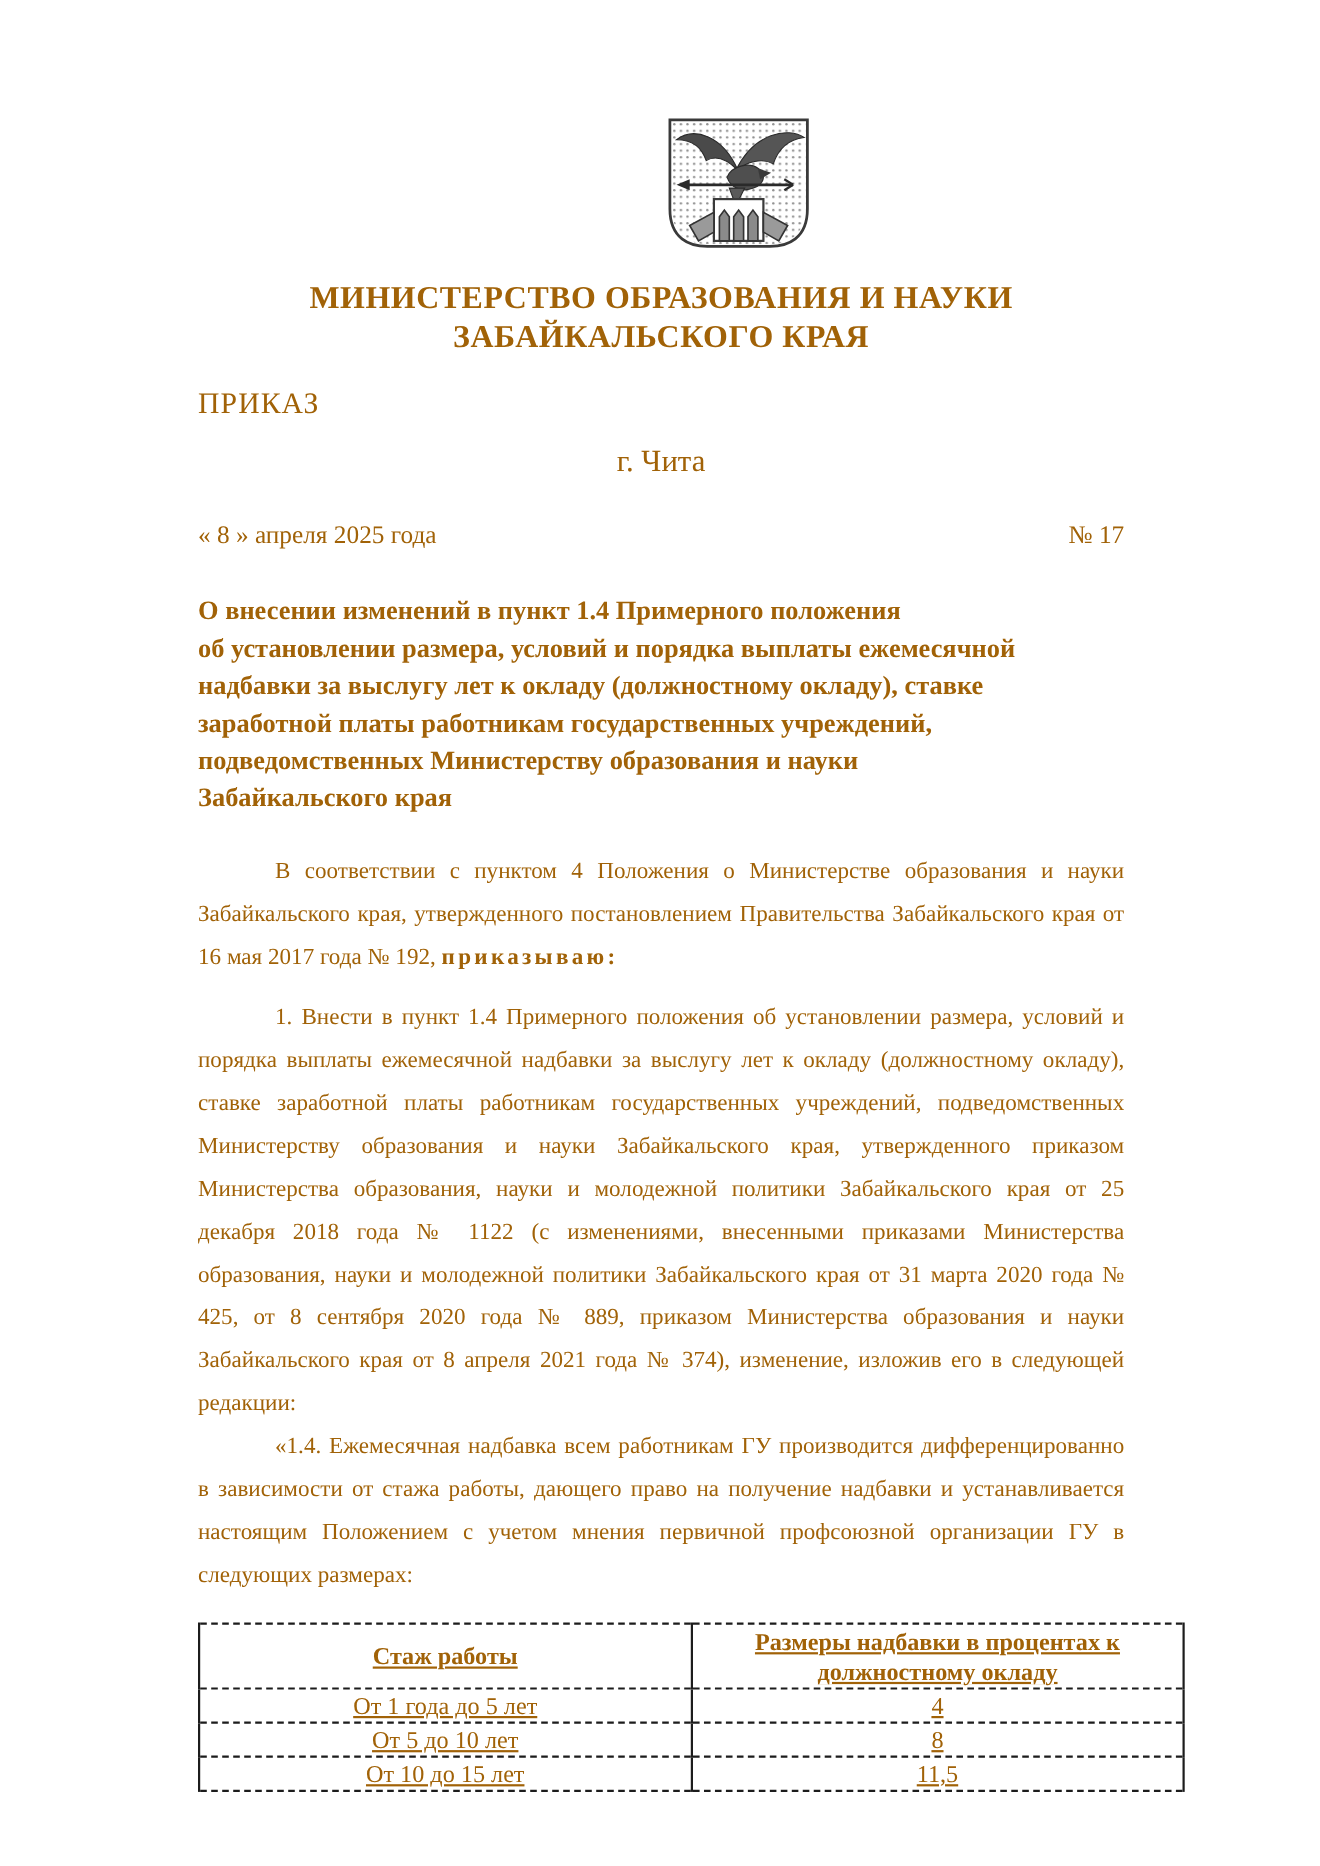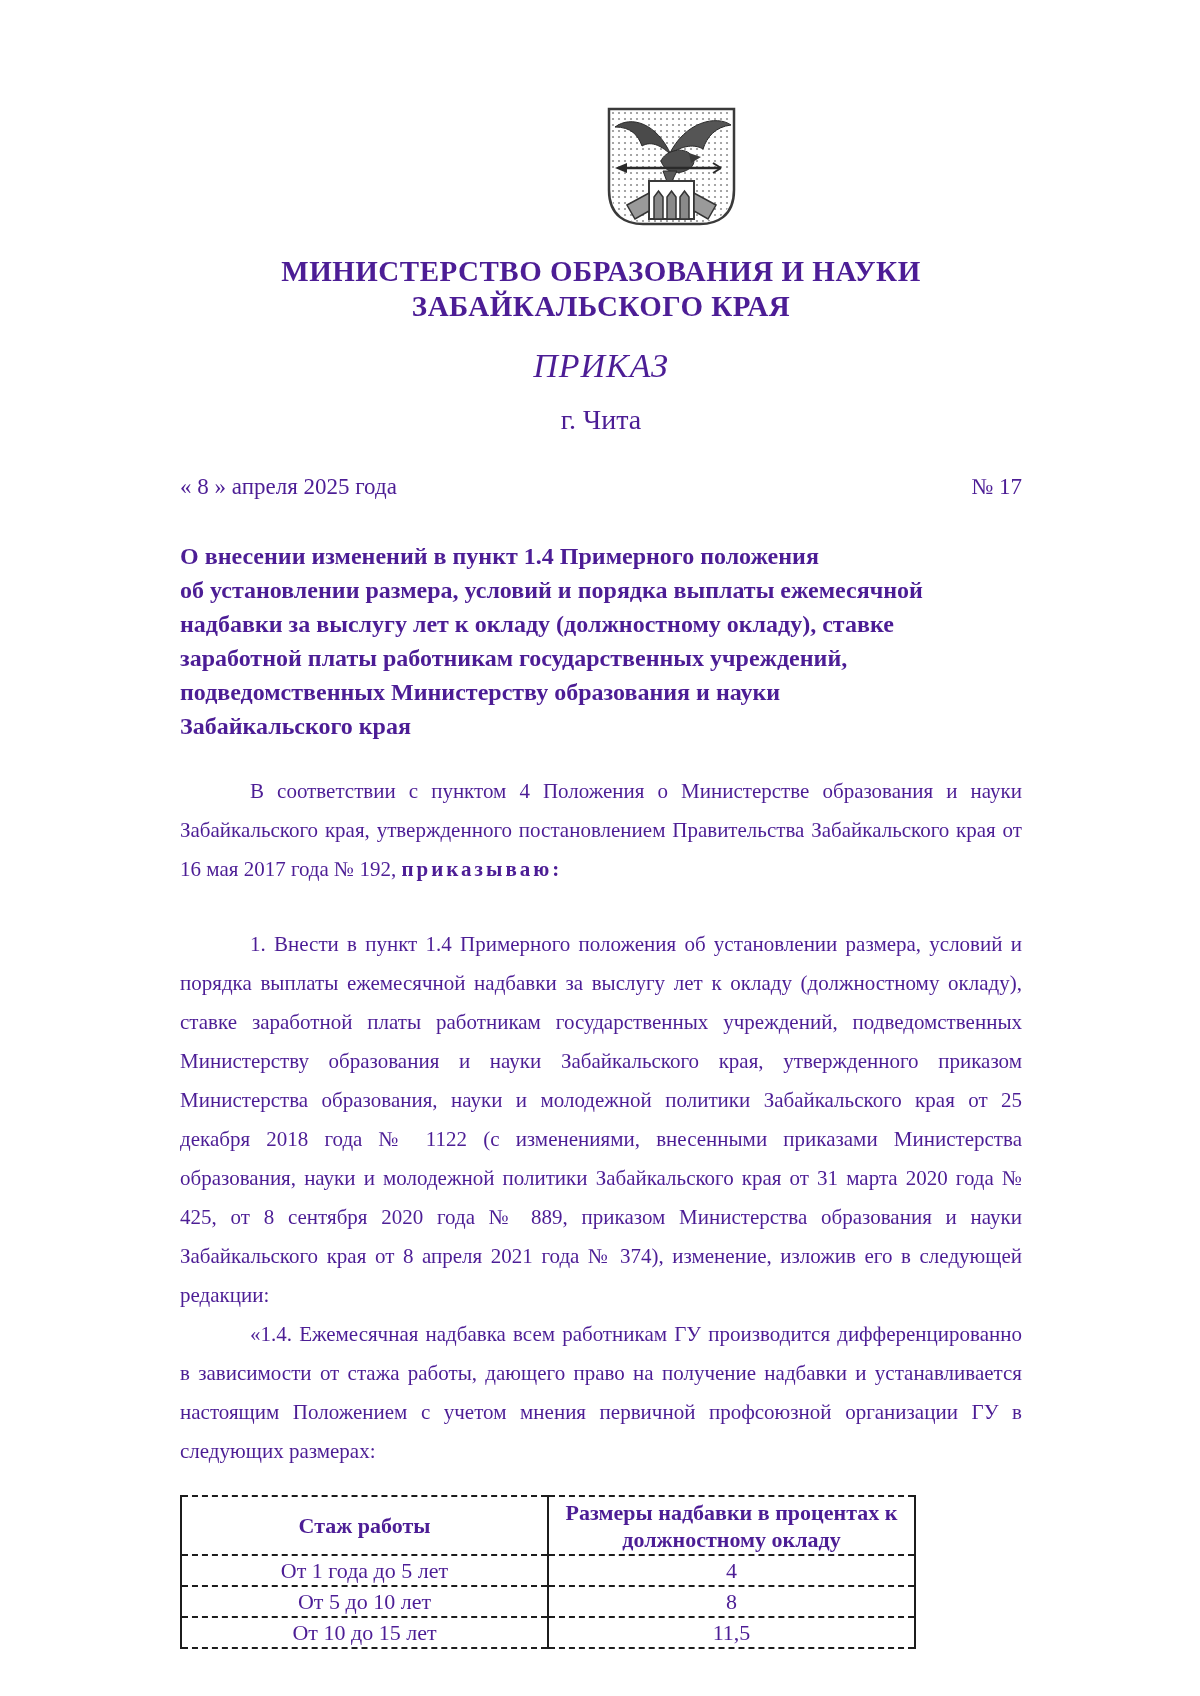--- a/index.html
+++ b/index.html
@@ -1,21 +1,21 @@
 <!DOCTYPE html>
 <html lang="ru"><head>
 <meta charset="utf-8">
 <style>
   html, body { margin: 0; padding: 0; background: #ffffff; }
   .page {
     position: relative;
     width: 1200px;
     height: 1696px;
     background: #ffffff;
-    color: #4c1d95;
+    color: #a16207;
     font-family: "Liberation Serif", "DejaVu Serif", serif;
     overflow: hidden;
     box-sizing: border-box;
     padding: 0 178px 0 180px;
   }
   .emblem {
     width: 133px;
     height: 123px;
     margin: 105px 0 0 425px;
   }
@@ -23,25 +23,24 @@
     margin-top: 26px;
     text-align: center;
     font-weight: bold;
     font-size: 29px;
     line-height: 35px;
     white-space: pre-line;
     letter-spacing: 0.5px;
   }
   .doctype {
     margin-top: 27px;
-    text-align: center;
-    font-size: 34px;
+    text-align: left;
+    font-size: 27px;
     line-height: 30px;
     letter-spacing: 1px;
-    font-style: italic;
   }
   .city {
     margin-top: 25px;
     text-align: center;
     font-size: 28px;
     line-height: 28px;
   }
   .dateline {
     margin-top: 39px;
     display: flex;
@@ -58,32 +57,33 @@
     white-space: pre-line;
   }
   .body-par {
     margin: 0;
     font-size: 21px;
     line-height: 39px;
     text-align: justify;
     text-indent: 70px;
   }
   .par-intro { margin-top: 29px; }
-  .par-item1 { margin-top: 36px; }
+  .par-item1 { margin-top: 16px; }
   .par-item14 { margin-top: 0; }
   .bold-spaced {
     font-weight: bold;
     letter-spacing: 3px;
   }
   .allowance-table {
     margin-top: 24px;
-    width: 736px;
+    width: 897px;
     border-collapse: collapse;
     table-layout: fixed;
     font-size: 22px;
+    text-decoration: underline;
   }
   .allowance-table td, .allowance-table th {
     border-top: 2px dashed #1c1c1c;
     border-bottom: 2px dashed #1c1c1c;
     border-left: 2px solid #1c1c1c;
     border-right: 2px solid #1c1c1c;
     text-align: center;
     vertical-align: middle;
     padding: 1px 6px;
     overflow: hidden;

